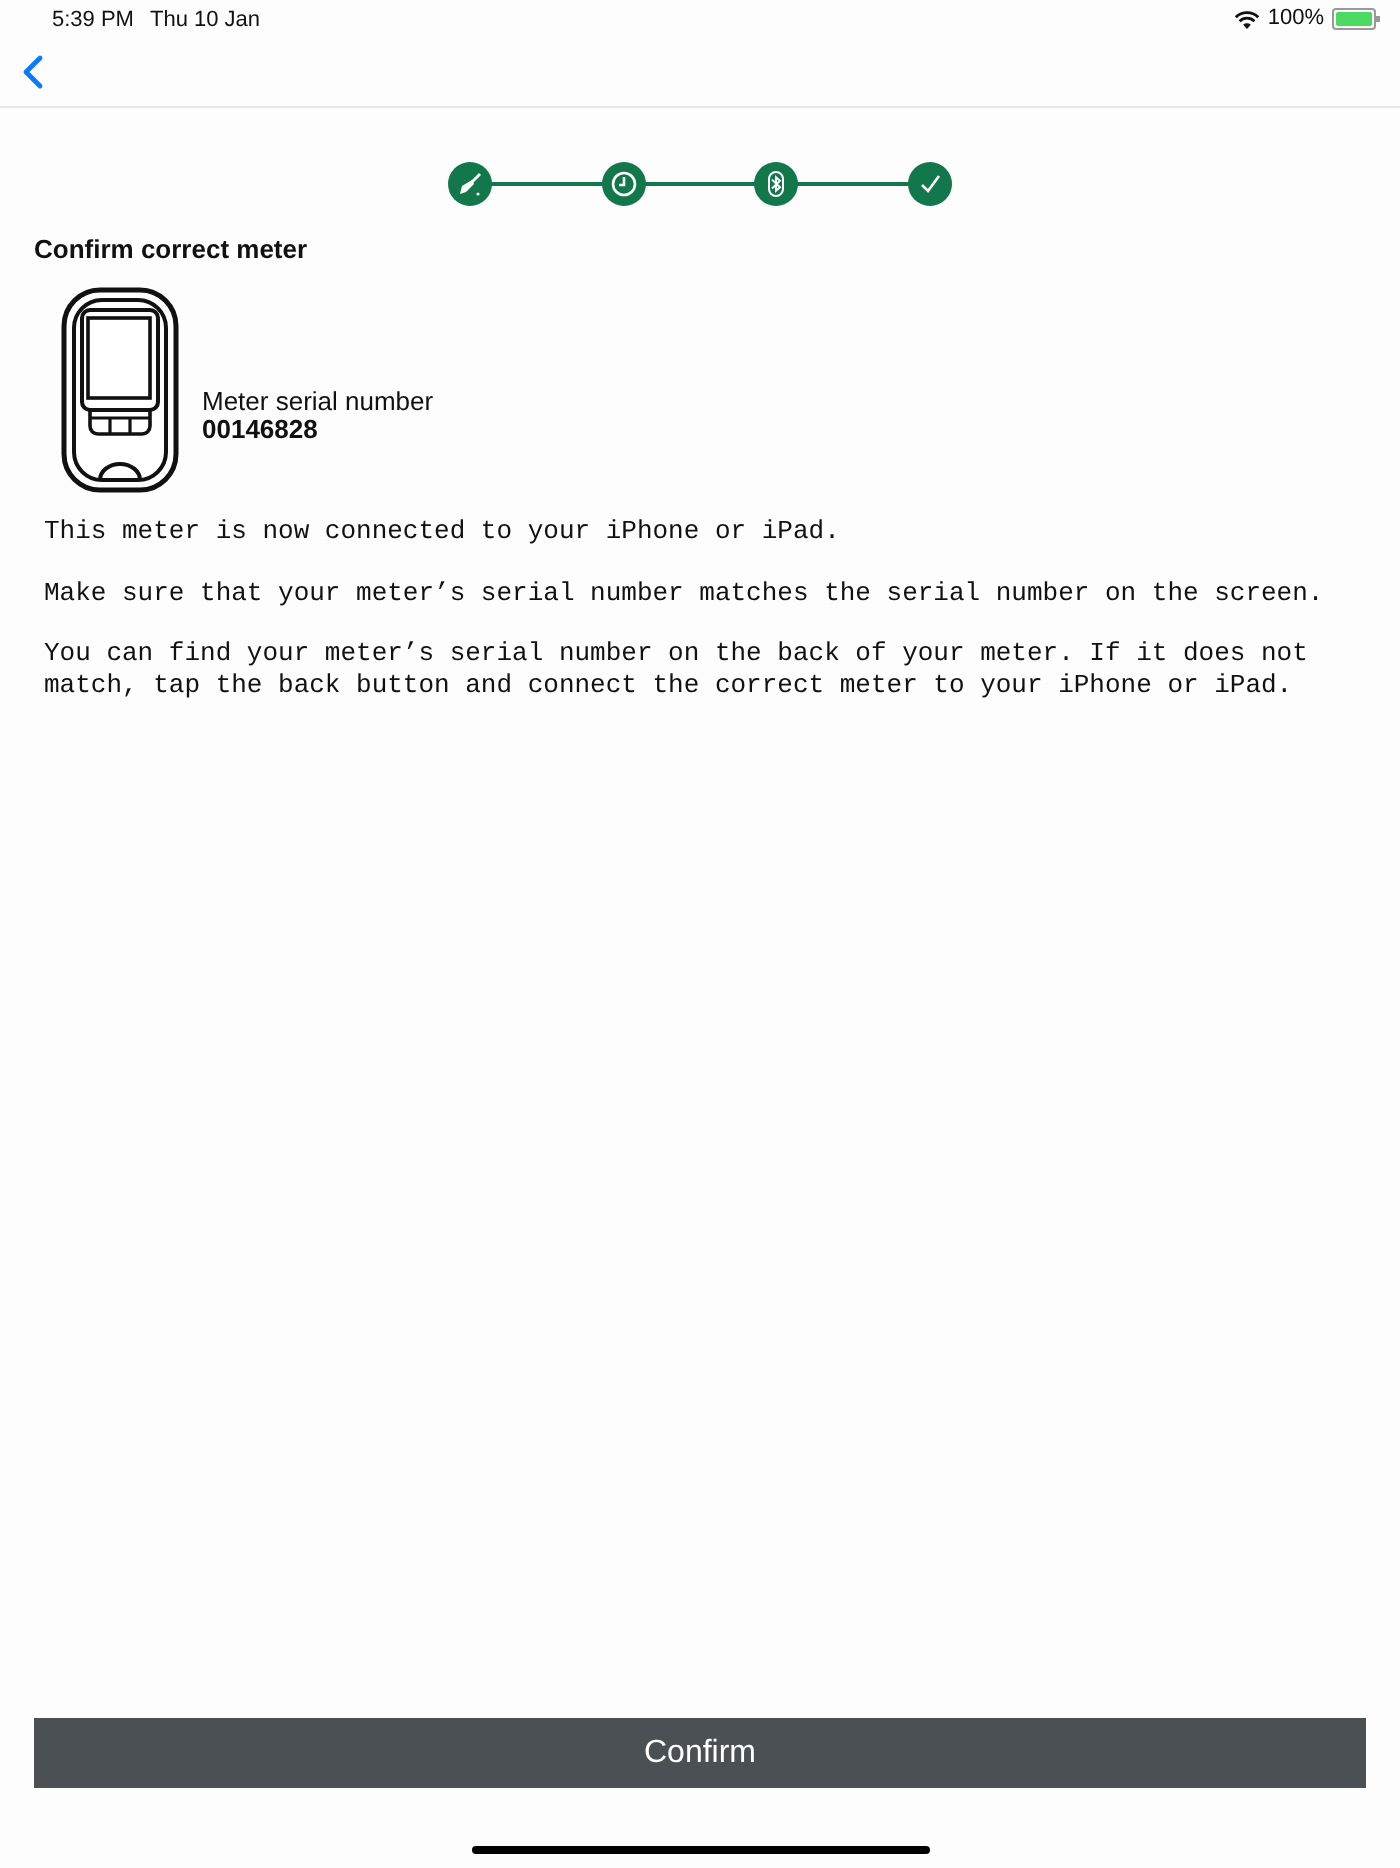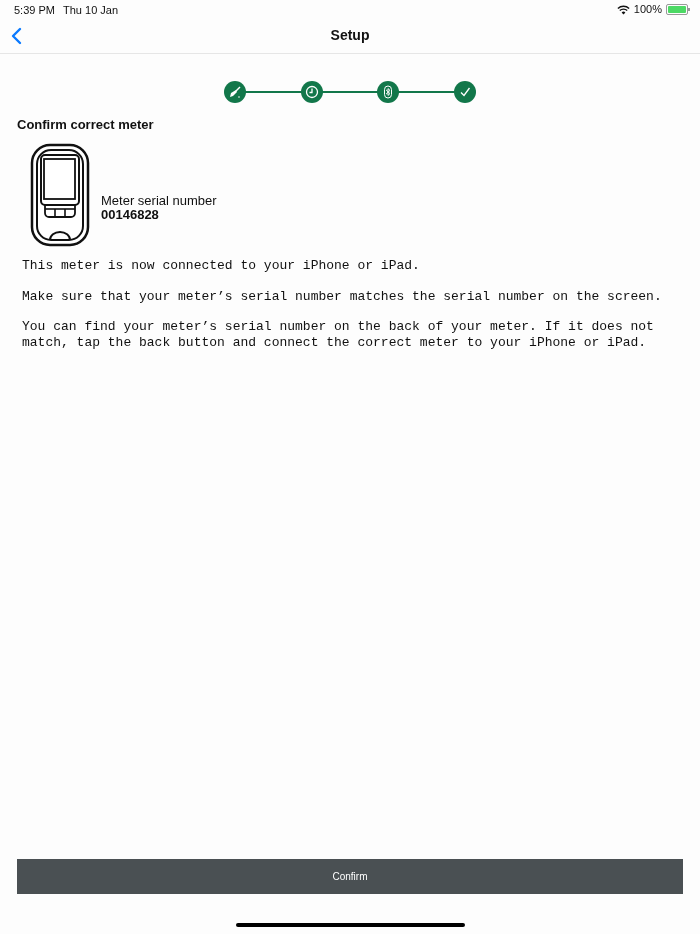--- a/index.html
+++ b/index.html
@@ -1,35 +1,35 @@
 <!DOCTYPE html>
 <html><head>
 <meta charset="utf-8">
 <style>
   html, body { margin:0; padding:0; }
   body { width:700px; height:934px; background:#fdfdfd; font-family:"Liberation Sans", sans-serif; color:#111; position:relative; overflow:hidden; }
-  .status { position:absolute; top:0; left:0; right:0; height:20px; font-size:11px; color:#111; }
+  .status { position:absolute; top:0; left:12px; right:0; height:20px; font-size:11px; color:#111; }
   .status .time { position:absolute; left:14px; top:4px; }
   .status .date { position:absolute; left:63px; top:4px; }
   .status .right { position:absolute; right:12px; top:3px; display:flex; align-items:flex-end; gap:4px; }
   .battery { width:20px; height:9px; border:1px solid #999; border-radius:2px; position:relative; display:inline-block; }
   .battery .fill { position:absolute; left:1px; top:1px; right:1px; bottom:1px; background:#4cd964; border-radius:1px; }
   .battery .cap { position:absolute; right:-3px; top:3px; width:2px; height:3px; background:#999; }
   .navbar { position:absolute; top:20px; left:0; right:0; height:33px; border-bottom:1px solid #e6e6e6; }
   .navbar .back { position:absolute; left:6px; top:4px; width:24px; height:24px; cursor:pointer; }
   .navbar .title { position:absolute; left:0; right:0; top:7px; text-align:center; font-size:14px; font-weight:bold; }
   .stepper { position:absolute; top:81px; left:224px; width:252px; height:22px; }
   .stepper .line { position:absolute; top:10px; left:11px; right:11px; height:2px; background:#12774a; }
   .step { position:absolute; top:0; width:22px; height:22px; border-radius:50%; background:#12774a; display:flex; align-items:center; justify-content:center; }
   .heading { position:absolute; left:17px; top:117px; font-size:13px; font-weight:bold; }
   .meter { position:absolute; left:30px; top:143px; }
   .serial-label { position:absolute; left:101px; top:193px; font-size:13px; }
   .serial-value { position:absolute; left:101px; top:207px; font-size:13px; font-weight:bold;text-align:center; }
   .para { position:absolute; left:22px; width:650px; font-size:13px; line-height:16px;font-family:Liberation Mono, monospace; }
-  .confirm { position:absolute; left:17px; top:859px; width:666px; height:35px; background:#4a5053; color:#fff; border:none; font-size:10px; font-family:"Liberation Sans", sans-serif; cursor:pointer; }
+  .confirm { position:absolute; left:17px; top:859px; width:666px; height:35px; background:#4a5053; color:#fff; border:none; font-size:16px; font-family:"Liberation Sans", sans-serif; cursor:pointer; }
   .home-ind { position:absolute; left:236px; top:923px; width:229px; height:4px; border-radius:2px; background:#000; }
 </style>
 </head>
 <body>
 
 <div class="status">
   <span class="time">5:39 PM</span>
   <span class="date">Thu 10 Jan</span>
   <span class="right">
     <svg width="13" height="10" viewBox="0 0 13 10">
@@ -44,21 +44,20 @@
       </span>
   </span>
 </div>
 
 <div class="navbar">
   <div class="back">
     <svg width="24" height="24" viewBox="0 0 24 24">
         <path d="M14 5 L7 12 L14 19" stroke="#0a7aff" stroke-width="2.4" fill="none" stroke-linecap="round" stroke-linejoin="round"></path>
       </svg>
   </div>
-  <div class="title">Setup</div>
 </div>
 
 <div class="stepper">
   <div class="line"></div>
   <div class="step" style="left:0">
     <svg width="14" height="14" viewBox="0 0 14 14">
         <path d="M12 2 L8 6" stroke="#fff" stroke-width="1.4"></path>
         <path d="M8 5 L3 8 L2 12 L5 11 L9 7 Z" fill="#fff"></path>
         <circle cx="11" cy="12" r="0.8" fill="#fff"></circle>
       </svg>

